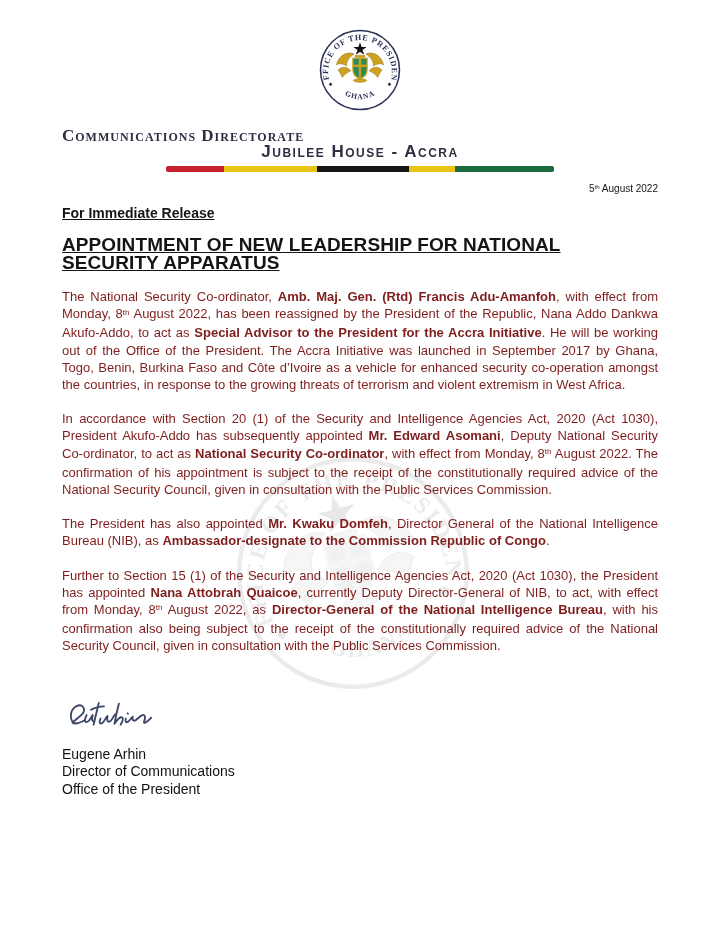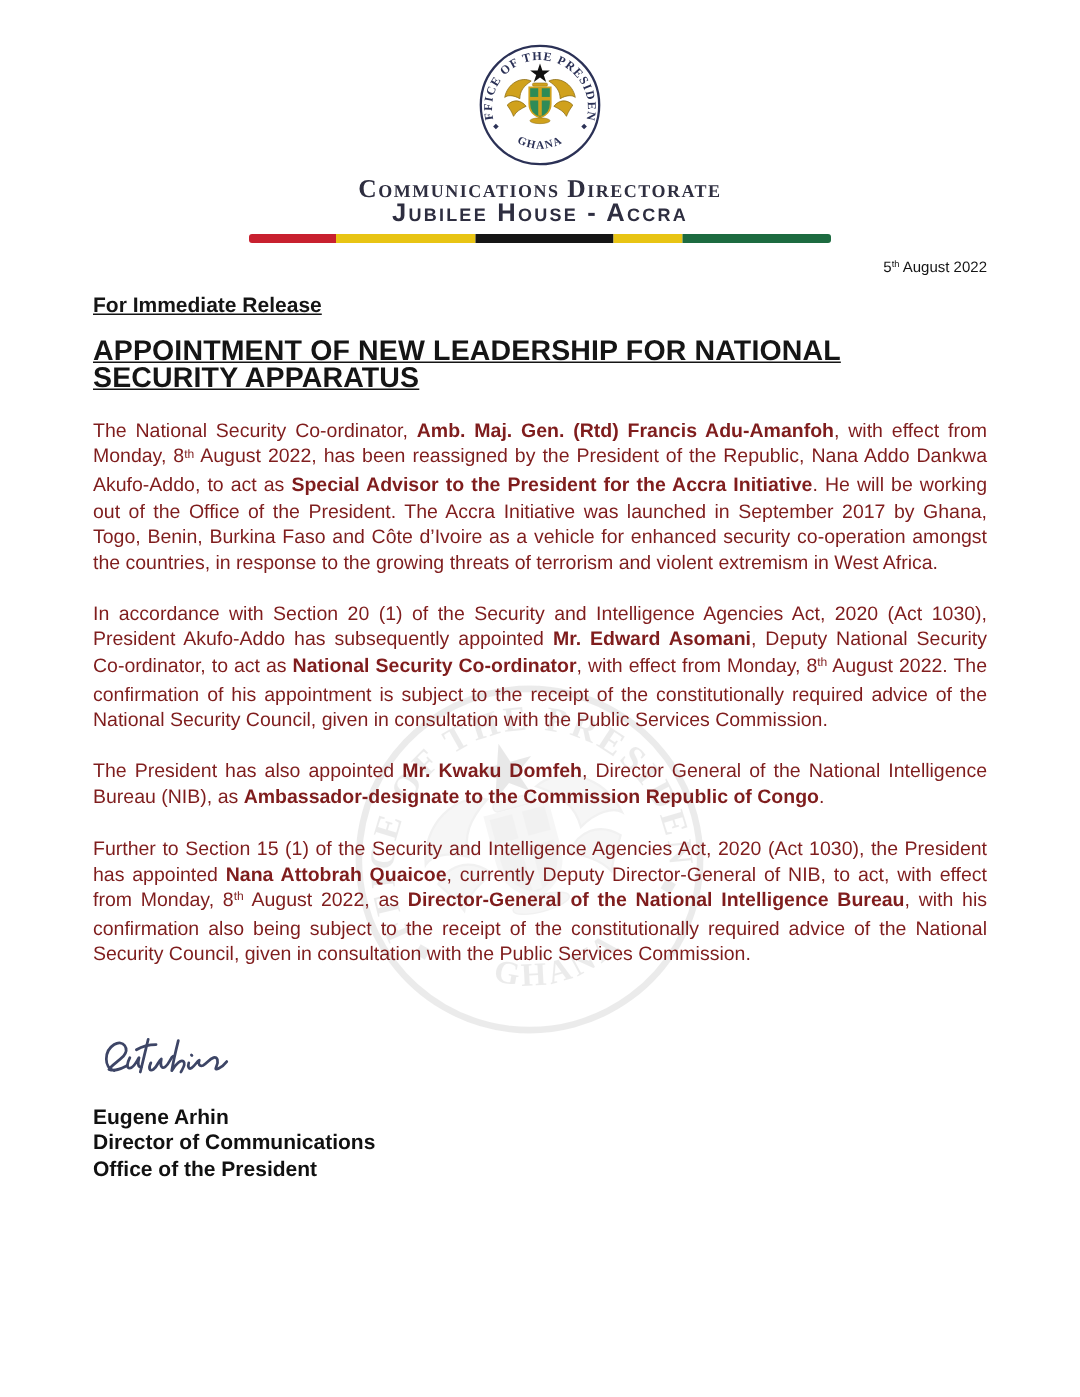--- a/index.html
+++ b/index.html
@@ -9,21 +9,21 @@
     -webkit-font-smoothing:antialiased;
   }
   .page{position:relative;width:720px;height:931px;background:#fff;}
   .content{position:relative;z-index:1;padding:0 62px;}
 
   
   .seal-wrap{margin-top:28px;text-align:center;line-height:0;}
   .seal{width:84px;height:84px;}
   .ring-text{font-family:"Liberation Serif",serif;font-weight:700;fill:#2b3156;letter-spacing:1px;}
   .org-name{
-    margin-top:4px;text-align:center;font-family:"Liberation Serif",serif;
+    margin-top:14px;font-family:"Liberation Serif",serif;
     font-variant:small-caps;font-weight:700;font-size:17px;letter-spacing:1px;color:#2e2e40;
     line-height:19px;
   }
   .org-loc{
     text-align:center;font-family:Liberation Sans, sans-serif;
     font-variant:small-caps;font-weight:700;font-size:17px;letter-spacing:1.5px;color:#2e2e40;
     line-height:14px;
   }
   .flag-bar{
     margin:7px auto 0 auto;width:388px;height:6px;display:flex;border-radius:2px;overflow:hidden;
@@ -50,21 +50,21 @@
 
   
   .watermark{
     position:absolute;left:232px;top:424px;width:242px;height:242px;z-index:0;
     opacity:0.09;filter:grayscale(100%);transform:rotate(-15deg);
   }
 
   
   .sig-script{margin-top:40px;line-height:0;}
   .sig-script svg{width:112px;height:48px;}
-  .sig-block{margin-top:3px;font-size:14px;font-weight:700;line-height:17.5px;color:#111;}
+  .sig-block{margin-top:3px;font-size:14px;font-weight:400;line-height:17.5px;color:#111;}
 </style>
 </head>
 <body>
 
 <div class="page">
 
   <svg class="watermark" viewBox="0 0 100 100" aria-hidden="true">
     <use href="#seal-group"></use>
   </svg>
 

